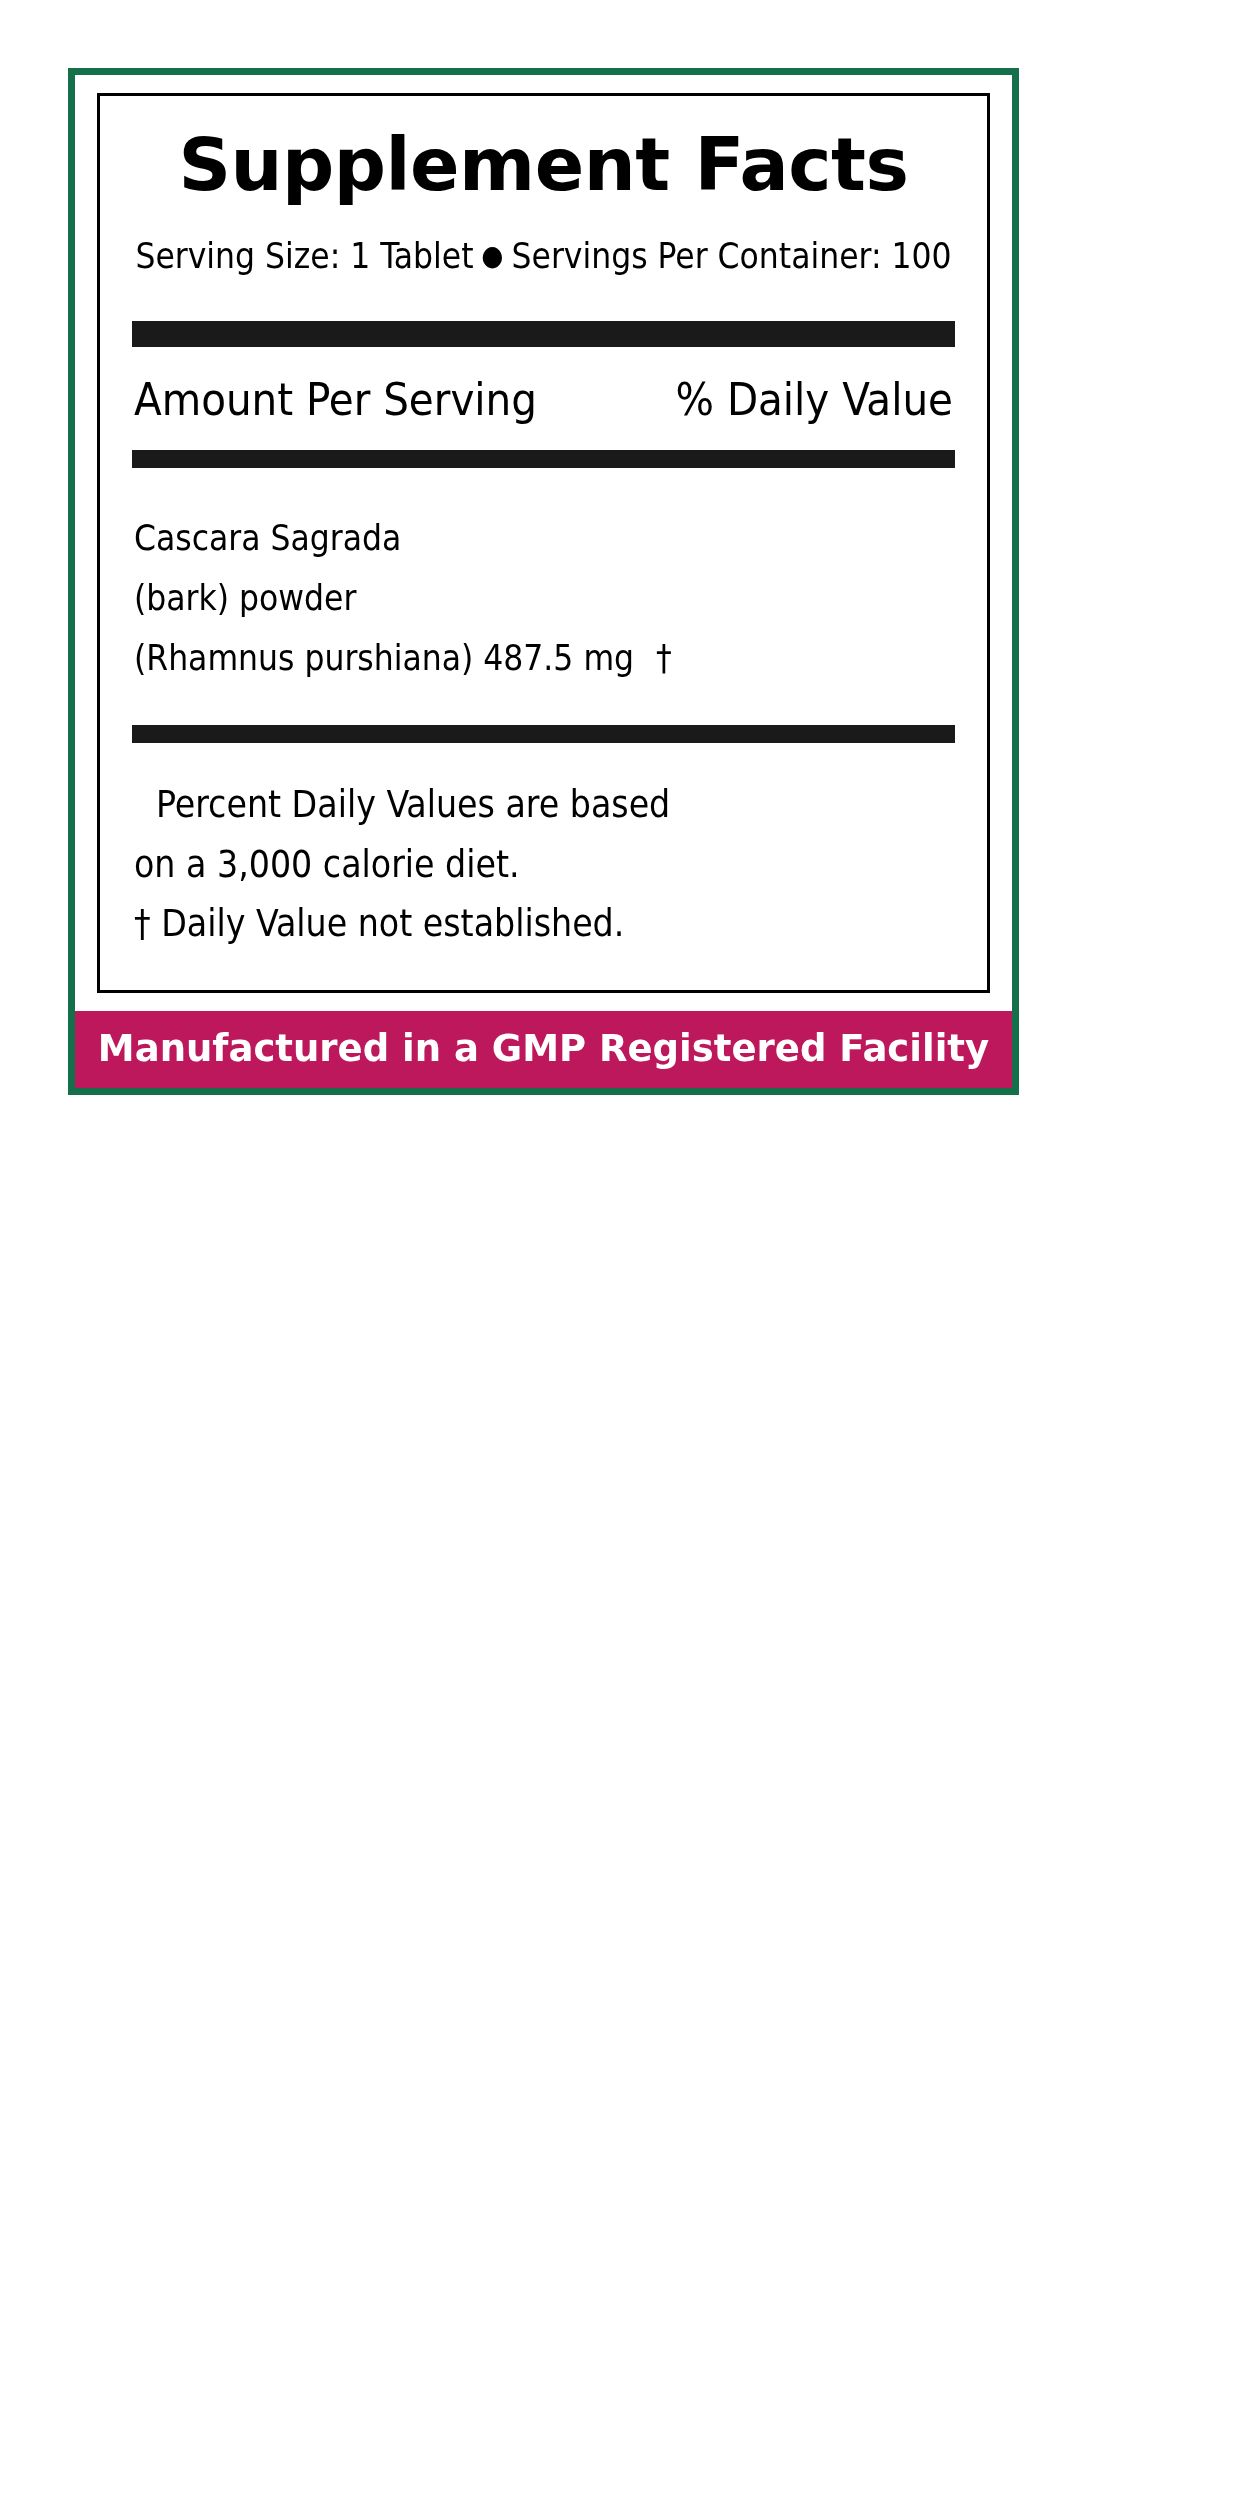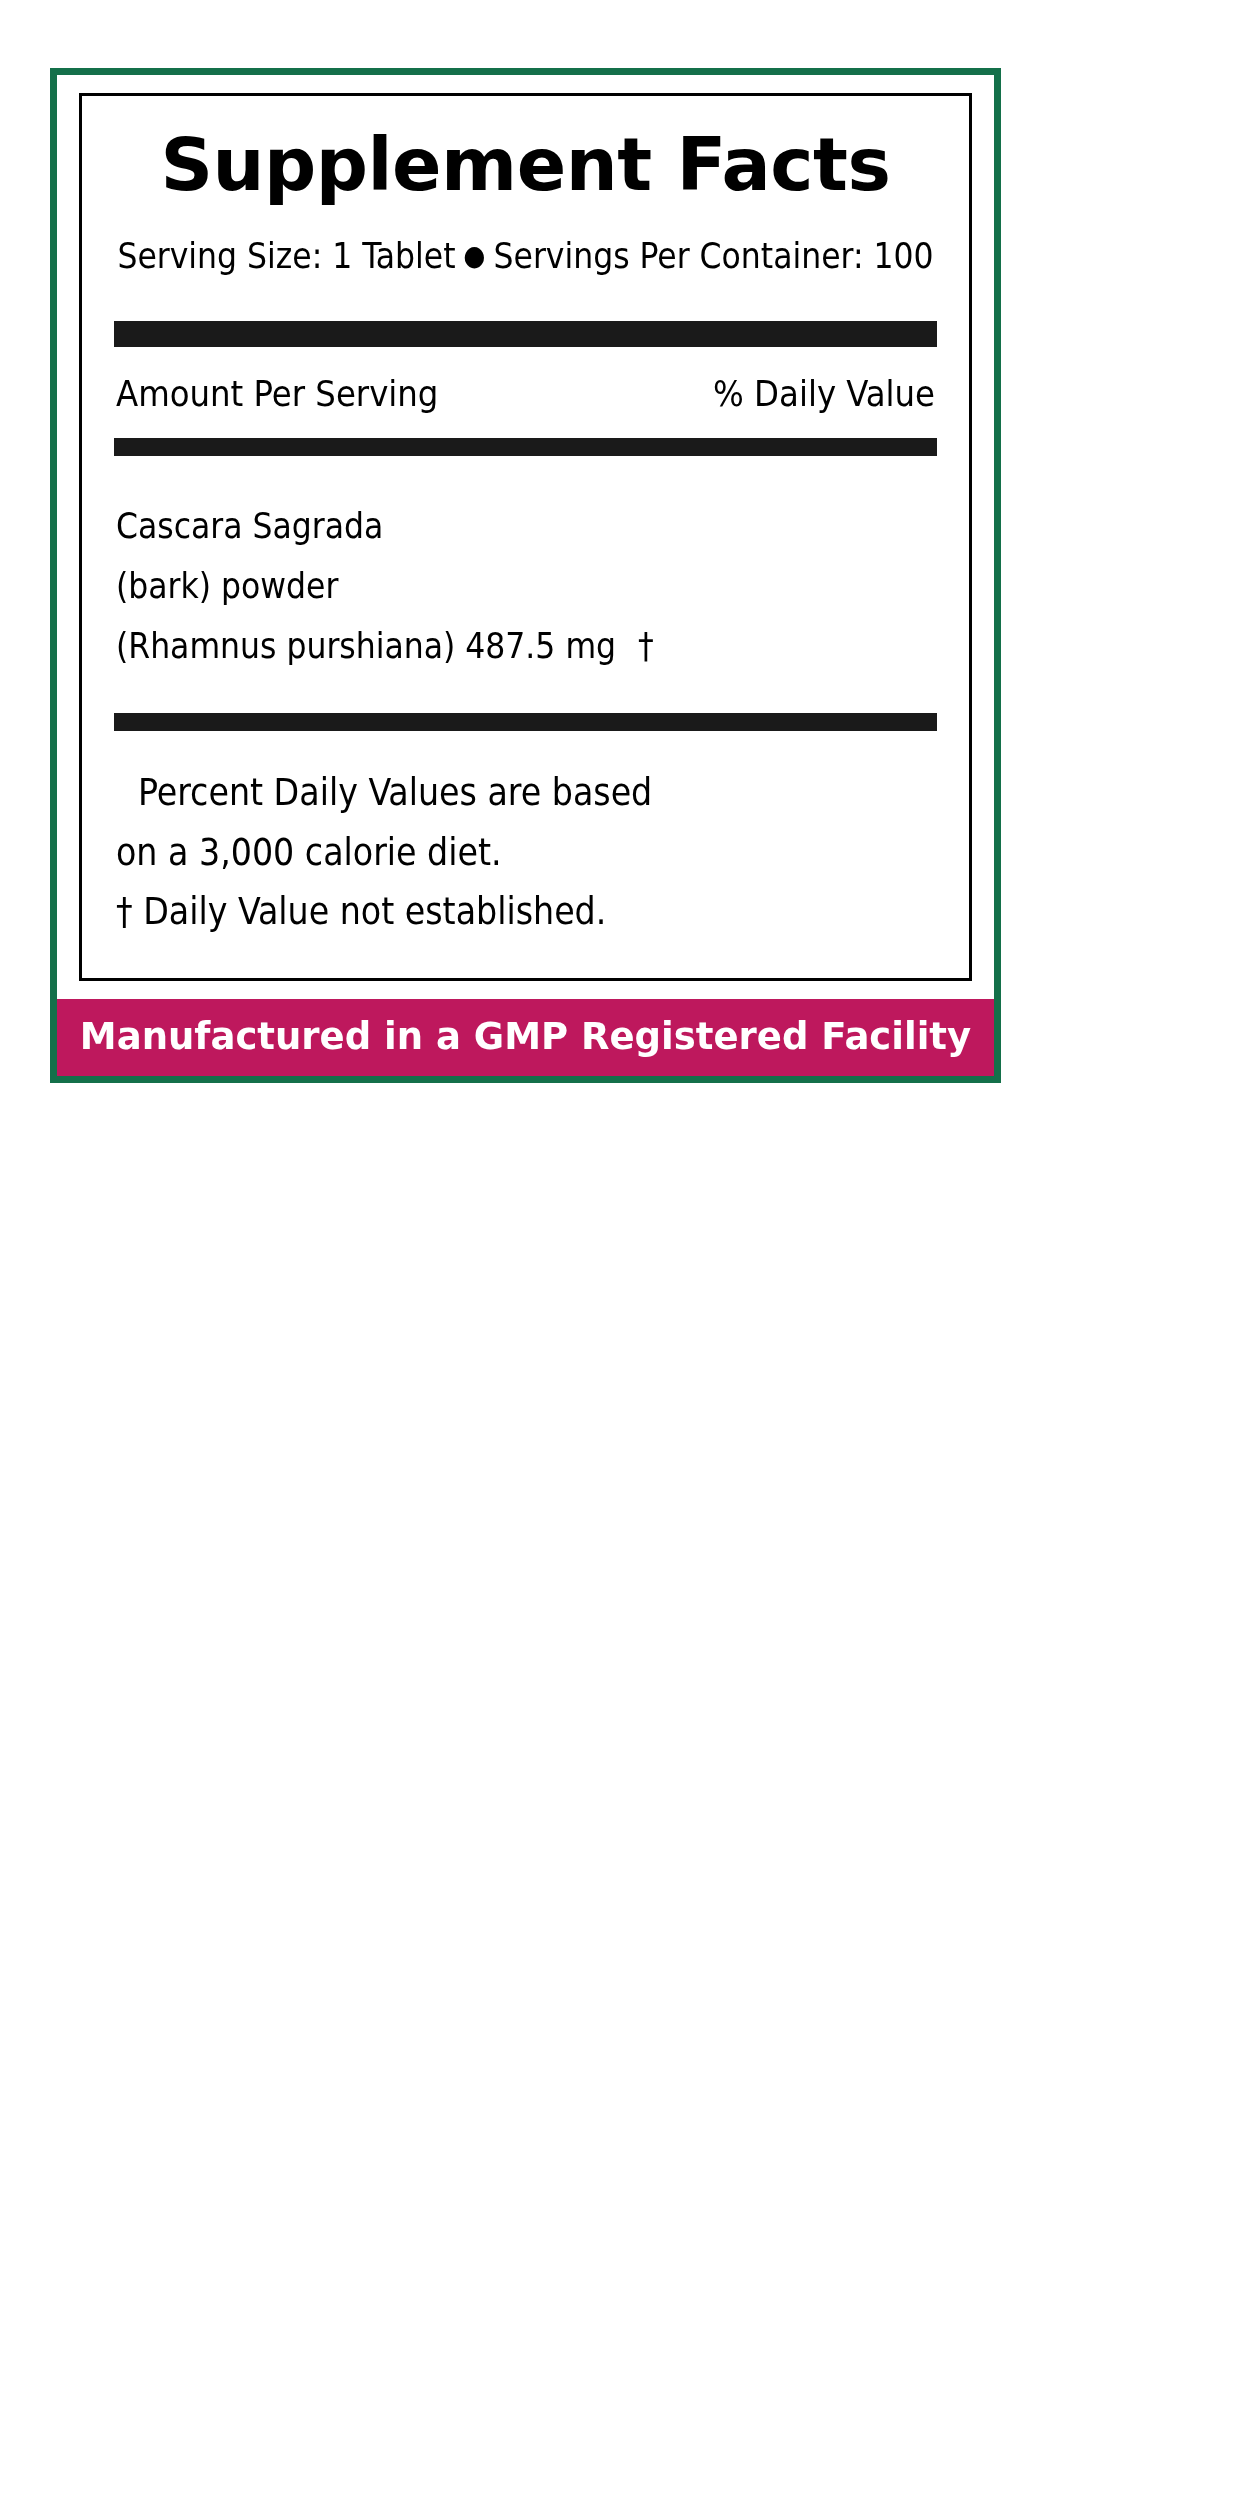--- a/index.html
+++ b/index.html
@@ -11,21 +11,21 @@
     width: 1234px;
     height: 2501px;
     font-family: "DejaVu Sans Condensed", "Liberation Sans", sans-serif;
     color: #000000;
     position: relative;
     overflow: hidden;
   }
 
   .label-wrap {
     position: absolute;
-    left: 50px;
+    left: 68px;
     top: 68px;
     width: 951px;
   }
 
   
   .green-frame {
     border: 7px solid #14704a;
     background: #ffffff;
     padding: 0;
     box-sizing: border-box;
@@ -72,21 +72,21 @@
   .rule-medium {
     height: 18px;
     background: #1a1a1a;
     margin: 14px 4px 14px 4px;
   }
 
   .amount-row {
     display: flex;
     justify-content: space-between;
     align-items: baseline;
-    font-size: 36px;
+    font-size: 45px;
     padding: 8px 6px 10px 6px;
     margin-top: 18px;
   }
 
   .nutrient-block {
     padding: 26px 6px 22px 6px;
   }
   .nutrient-line {
     font-size: 35px;
     line-height: 1.72;

